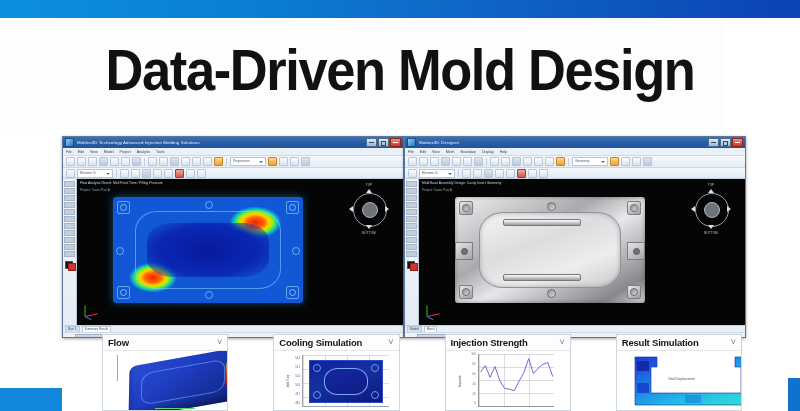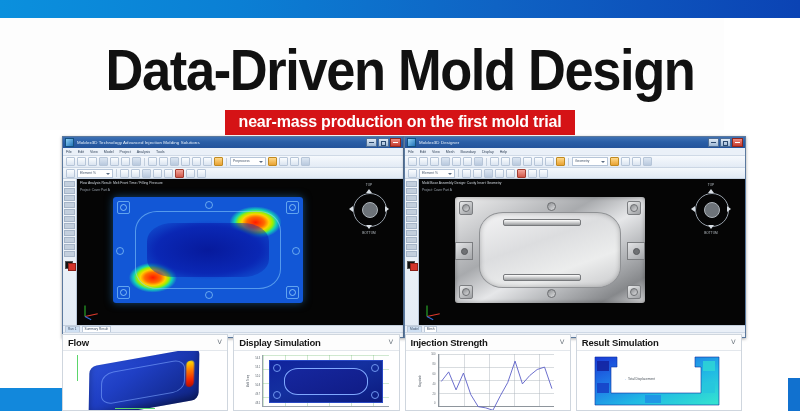--- a/index.html
+++ b/index.html
@@ -273,21 +273,21 @@
     background:linear-gradient(180deg,#d4deea,#b4c3d6);border:1px solid #9fb0c6;
   }
 
   
   .panels{
     position:absolute;left:62px;top:334px;width:680px;height:77px;
     display:flex;gap:5px;
   }
   .panel{
     flex:1 1 0;background:#ffffff;border:1px solid #cfd6de;
-    display:flex;flex-direction:column;overflow:hidden;
+    display:flex;flex-direction:column;overflow:hidden;margin-left:40px;
   }
   .panel-head{
     height:15px;background:#fdfdfd;border-bottom:1px solid #e3e7ec;
     display:flex;align-items:center;justify-content:space-between;
     padding:0 5px;flex:0 0 auto;
   }
   .panel-title{font-size:9.5px;font-weight:700;color:#161616;letter-spacing:-0.2px;}
   .panel-caret{font-size:9px;color:#6f7880;line-height:9px;}
   .panel-body{flex:1 1 auto;position:relative;background:#ffffff;overflow:hidden;}
 
@@ -387,23 +387,20 @@
     position:absolute;right:0;top:130px;width:56px;height:248px;background:#ffffff;
   }
 </style>
 </head>
 <body>
 
 <div class="top-banner"></div>
 
 <div class="hero">
   <div class="hero-title">Data-Driven Mold Design</div>
-  <div class="hero-sub-wrap">
-    <span class="hero-sub">near-mass production on the first mold trial</span>
-  </div>
 </div>
 
 <div class="side-left-white"></div>
 <div class="side-right-white"></div>
 
 <div class="win win-left">
   <div class="titlebar">
     <span class="tb-icon"></span>
     <span class="tb-text">Moldex3D Technology Advanced Injection Molding Solutions</span>
     <span class="tb-btns">
@@ -674,21 +671,21 @@
       <div class="flow-dim"></div>
       <div class="flow-part">
         <span class="flow-hot"></span>
       </div>
       <div class="flow-dim2"></div>
     </div>
   </div>
 
   <div class="panel">
     <div class="panel-head">
-      <span class="panel-title">Display Simulation</span>
+      <span class="panel-title">Cooling Simulation</span>
       <span class="panel-caret">˅</span>
     </div>
     <div class="panel-body">
       <span class="cool-axis-label">Mold Temp</span>
       <div class="cool-ticks">
         <span style="top:2px">54.3</span>
         <span style="top:11px">53.1</span>
         <span style="top:20px">52.0</span>
         <span style="top:29px">50.8</span>
         <span style="top:38px">49.7</span>

